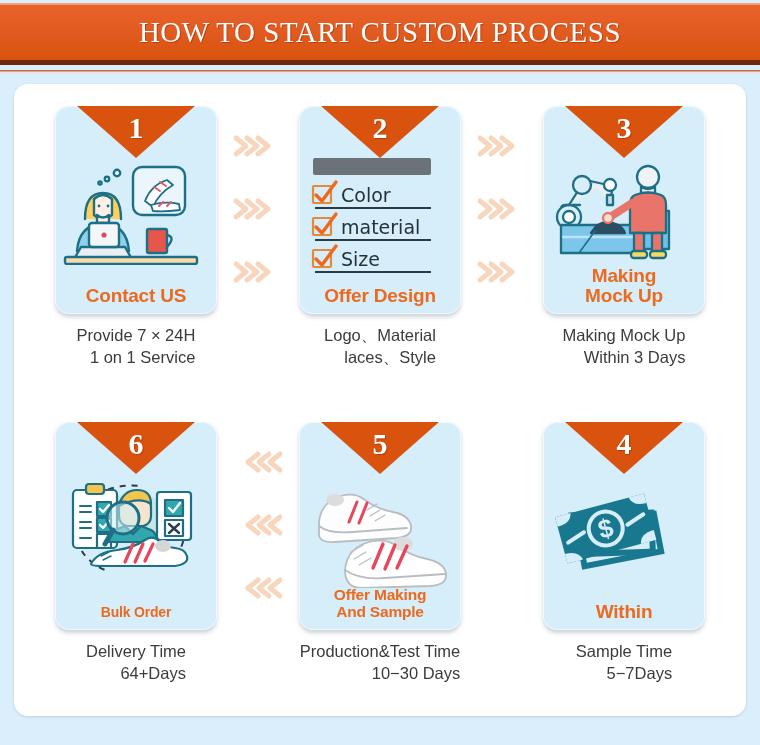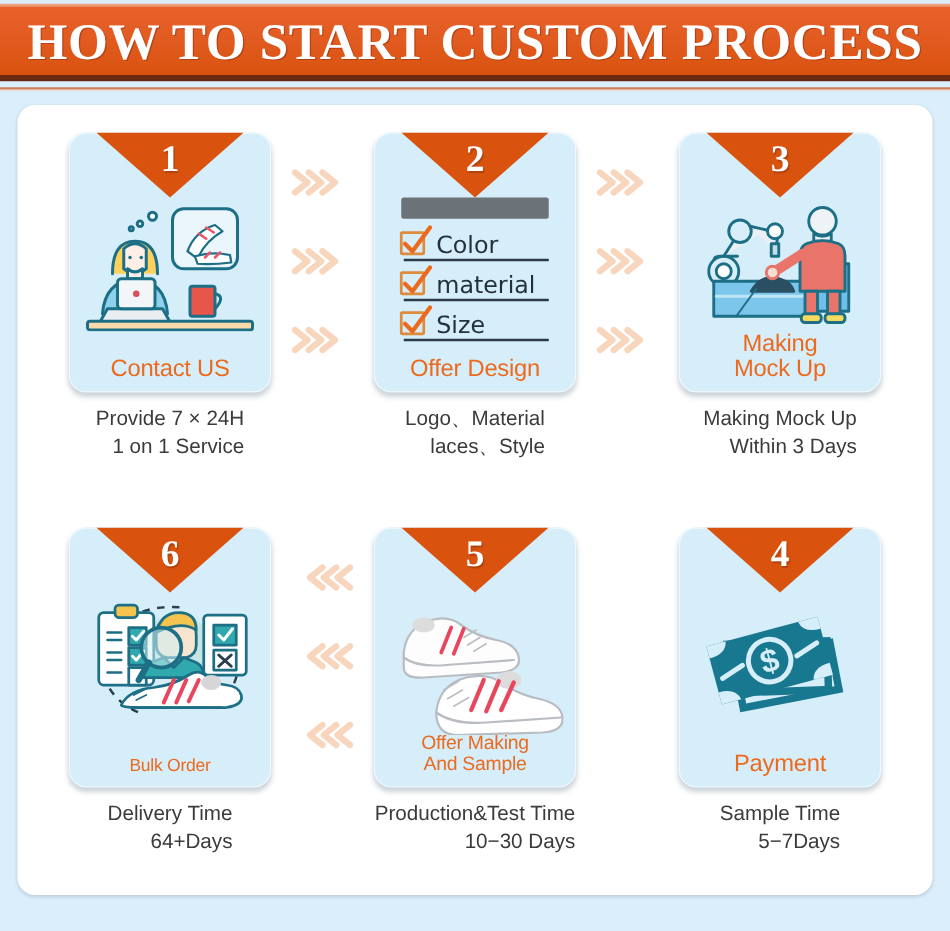--- a/index.html
+++ b/index.html
@@ -14,22 +14,22 @@
   
   .banner {
     position: absolute; left: 0; top: 3px; width: 760px; height: 62px;
     background: linear-gradient(180deg, #e8622a 0%, #e25b21 45%, #d9530f 100%);
     border-top: 2px solid #f2a07a;
     border-bottom: 5px solid #6b2a10;
     display: flex; align-items: center; justify-content: center;
   }
   .banner-title {
     font-family: "Liberation Serif", serif;
-    font-weight: bold;
-    font-size: 41px;
+    font-weight: normal;
+    font-size: 29px;
     letter-spacing: 0.5px;
     color: #ffffff;
     text-shadow: 1px 1px 0 rgba(120,40,10,.45);
     white-space: nowrap;
   }
   .banner-under {
     position: absolute; left: 0; top: 70px; width: 760px; height: 4px;
     background: linear-gradient(180deg,#c9470c 0%, #e4e4e4 60%, #dbeefb 100%);
   }
 
@@ -67,27 +67,27 @@
     width: 118px; height: 55px;
   }
   .badge svg { display: block; width: 118px; height: 55px; }
   .badge .num {
     position: absolute; left: 0; top: 0; width: 118px; height: 44px;
     display: flex; align-items: center; justify-content: center;
     font-family: "Liberation Serif", serif;
     font-size: 30px; font-weight: bold; color: #fff;
     text-shadow: 1px 1px 1px rgba(110,40,10,.4);
   }
-  .art { margin-top: 52px; width: 150px; height: 110px; display: flex; align-items: center; justify-content: center; }
+  .art { margin-top: 52px; width: 150px; height: 110px; display: flex; align-items: center; }
   .art svg { display: block; }
   .card-title {
     position: absolute; bottom: 8px; left: 0; width: 100%;
     text-align: center;
     color: #ec6a1e;
-    font-size: 19px; font-weight: normal; line-height: 1.05;
+    font-size: 19px; font-weight: bold; line-height: 1.05;
     letter-spacing: -0.2px;
   }
   .card-title.small { font-size: 15.5px; bottom: 10px; }
   .caption {
     margin-top: 11px; text-align: right;
     color: #3b3b3b; font-size: 16.5px; line-height: 1.32;
     white-space: pre-line;
   }
 
   
@@ -462,21 +462,21 @@
               <path d="M10 72 l16 0 q-2 -10 -16 -10 z" fill="#d6edfa"></path>
               <path d="M102 72 l-16 0 q2 -10 16 -10 z" fill="#d6edfa"></path>
               <circle cx="56" cy="48" r="17" fill="none" stroke="#d6edfa" stroke-width="4"></circle>
               <text x="56" y="57" text-anchor="middle" font-family="'Liberation Sans', sans-serif" font-size="26" font-weight="bold" fill="#d6edfa">$</text>
               <line x1="16" y1="52" x2="34" y2="46" stroke="#d6edfa" stroke-width="4" stroke-linecap="round"></line>
               <line x1="78" y1="50" x2="96" y2="44" stroke="#d6edfa" stroke-width="4" stroke-linecap="round"></line>
             </g>
           </svg>
         </div>
         <div class="card-title">
-          <div>Payment</div>
+          <div>Within</div>
         </div>
       </div>
       <div class="caption">Sample Time
 5−7Days</div>
     </div>
 
   </div>
 </div>
 
 </body></html>

